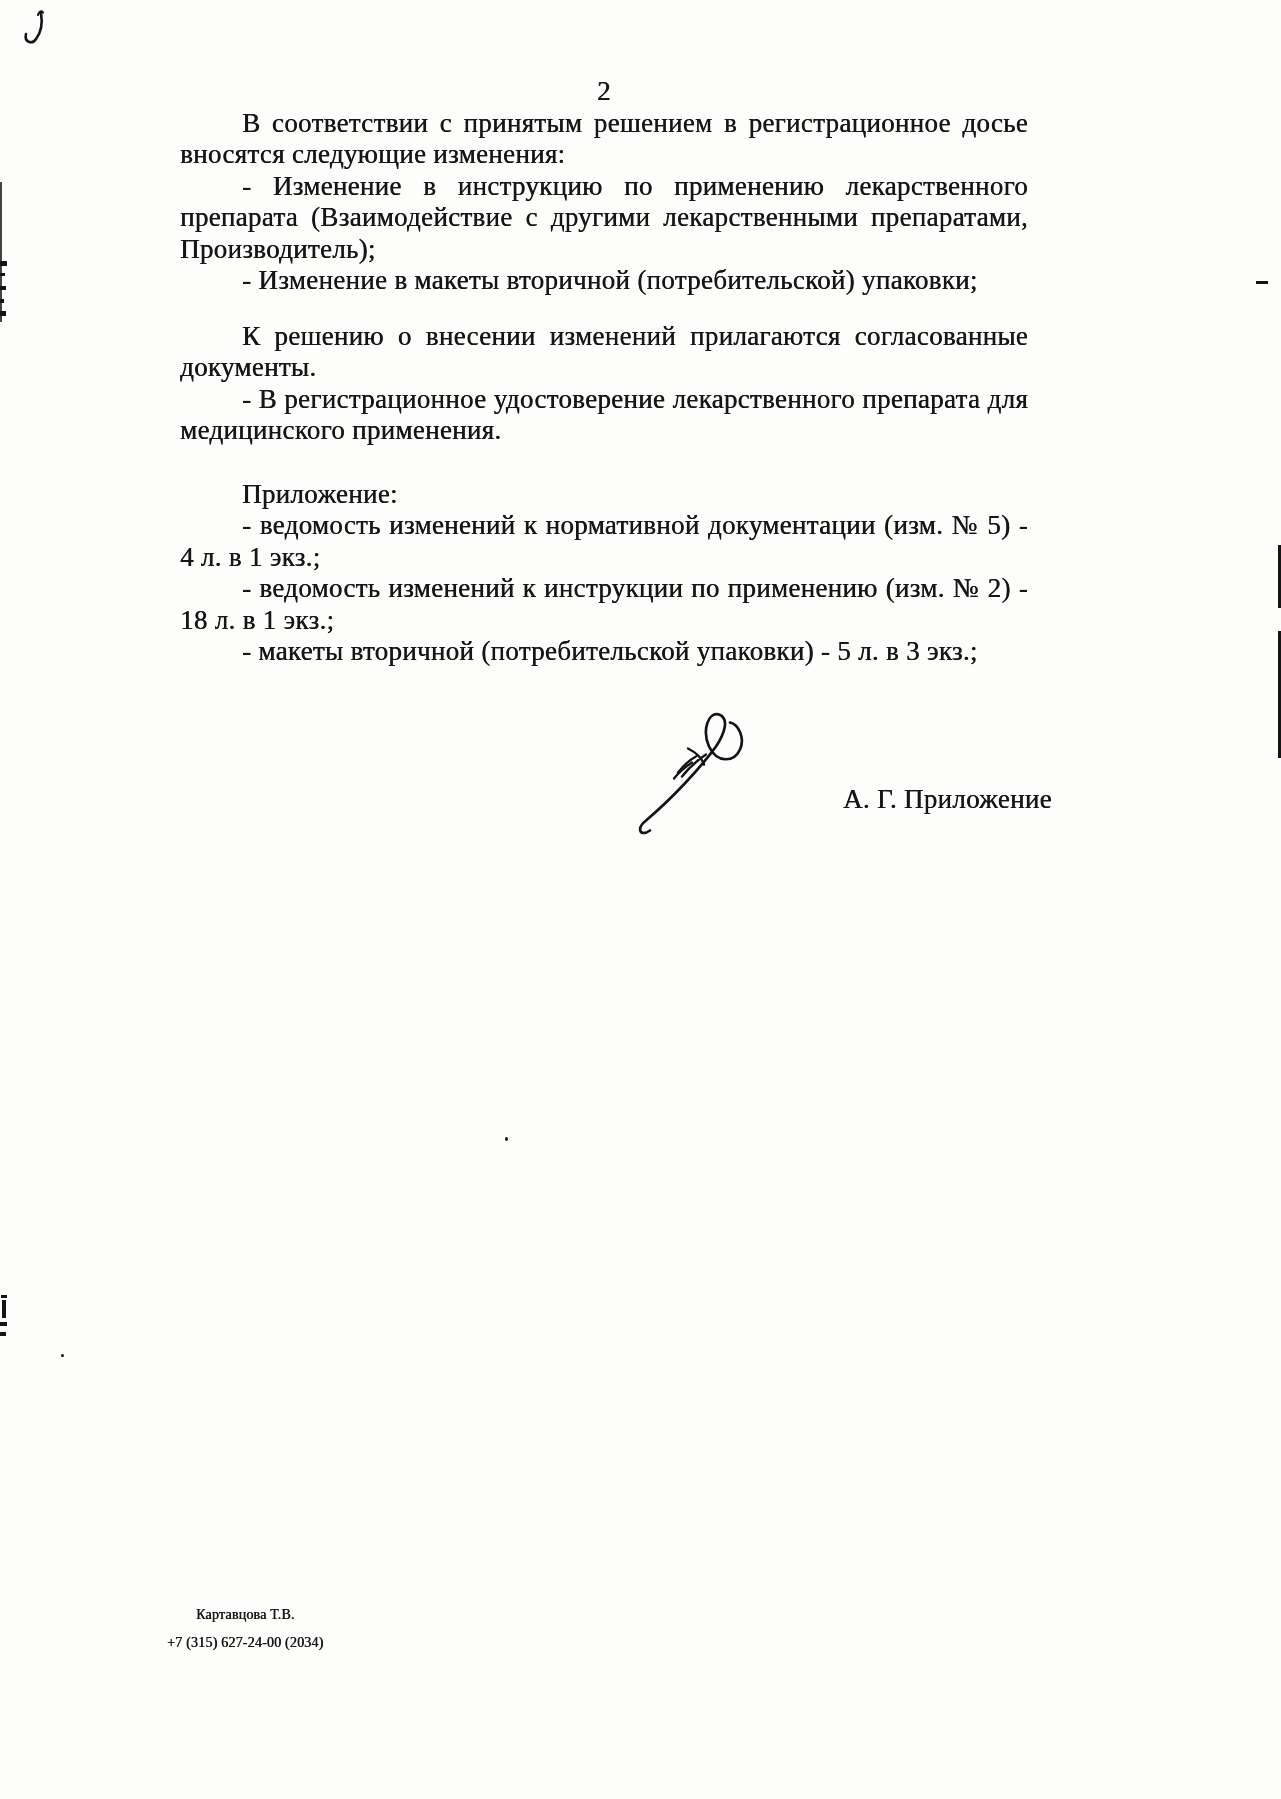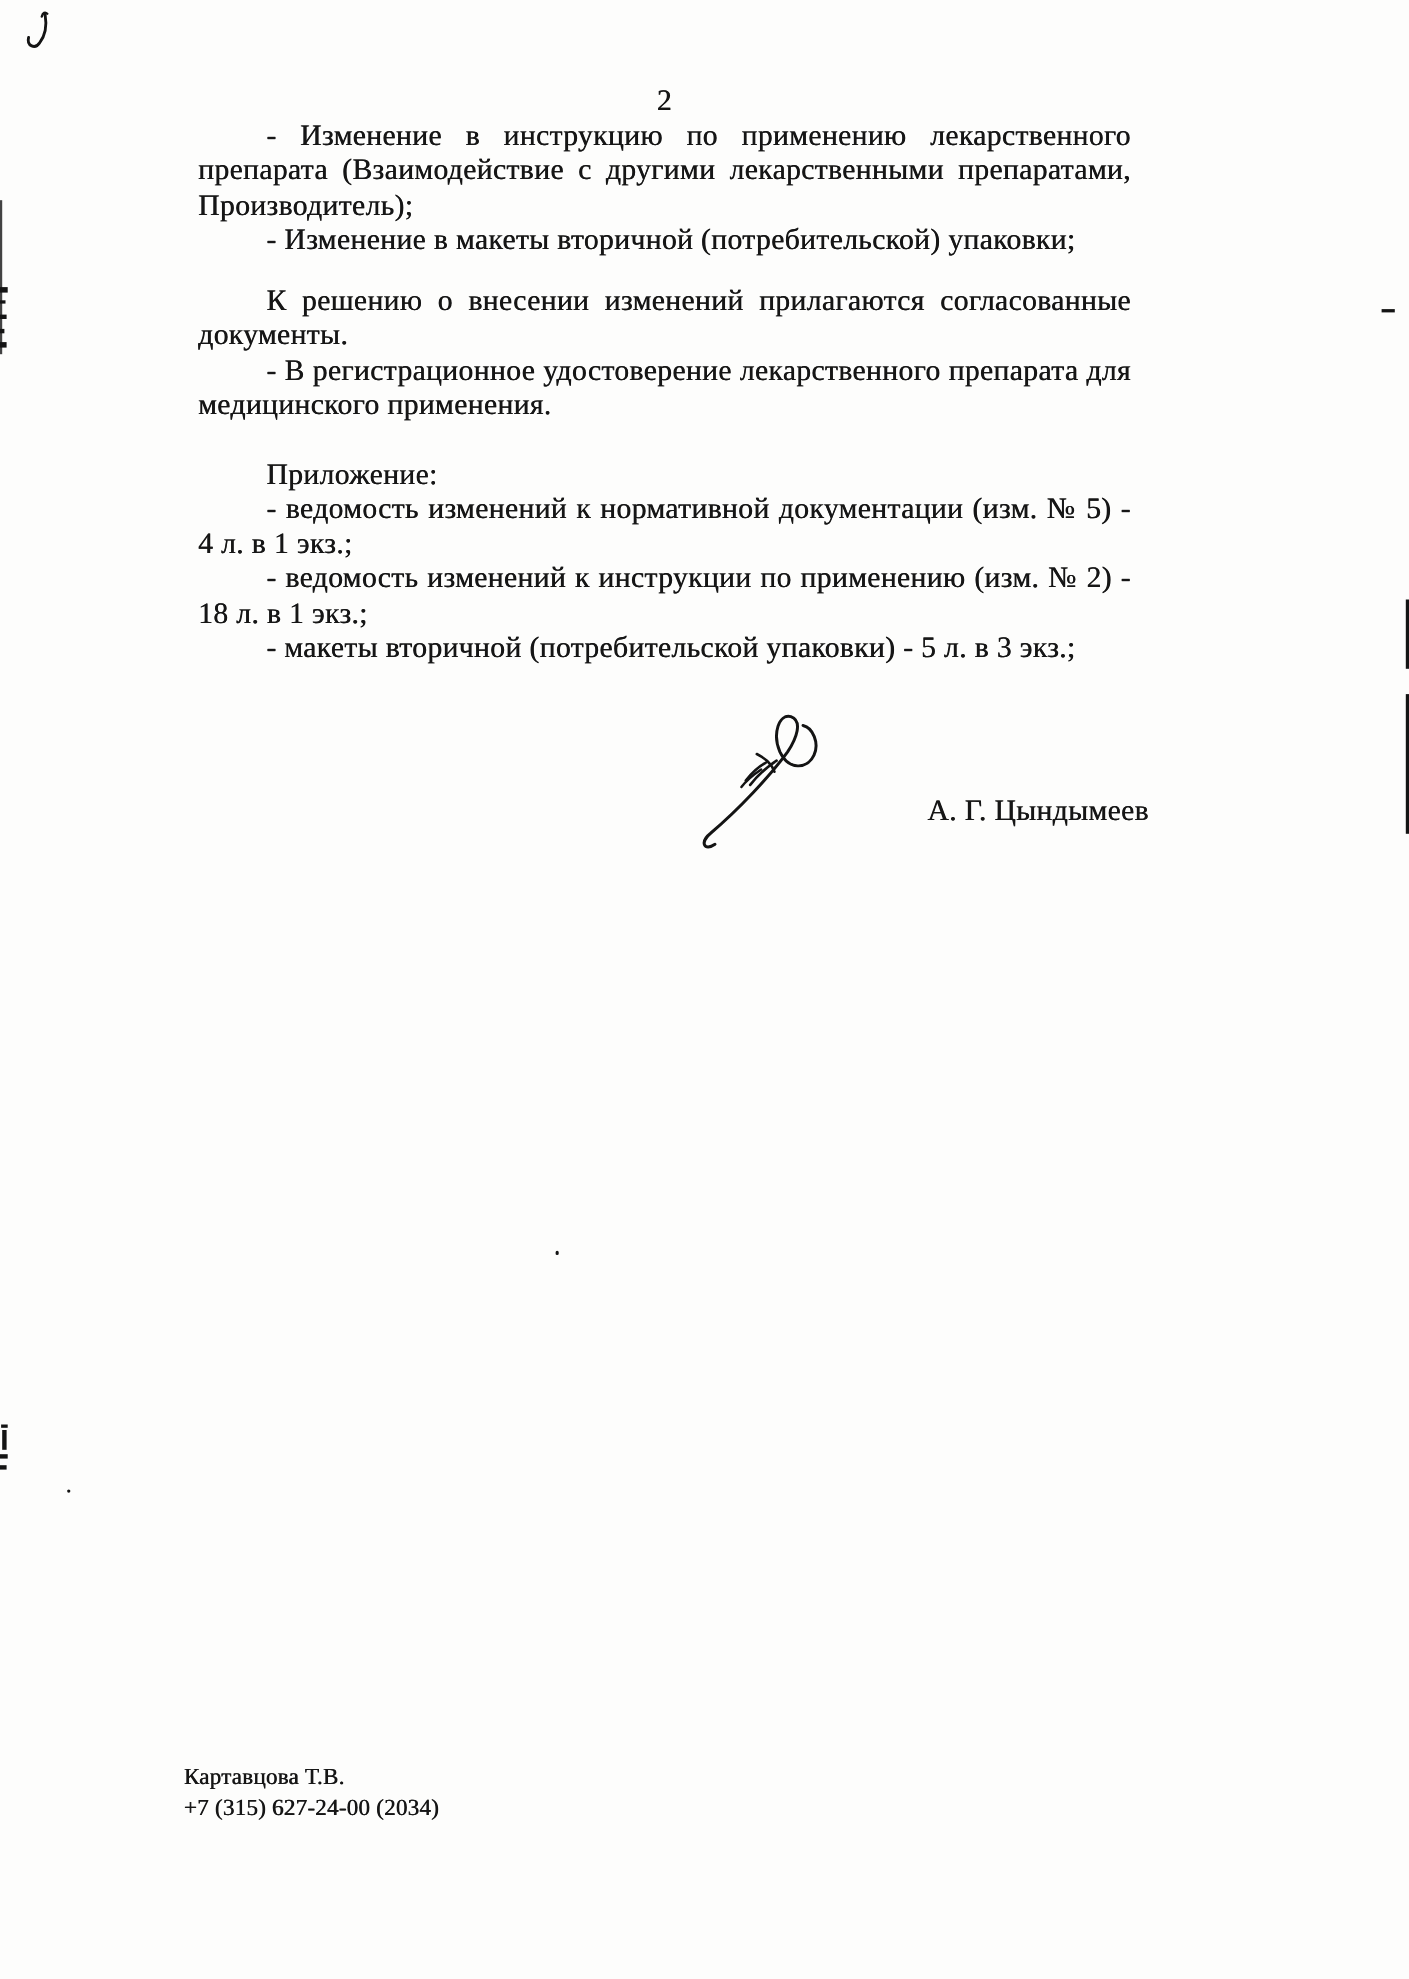--- a/index.html
+++ b/index.html
@@ -49,24 +49,25 @@
   }
   .sig-autograph {
     position: absolute; left: 458px; top: -22px;
   }
   .sig-name {
     position: absolute; left: 663px; top: 58px;
     white-space: nowrap;
   }
   .footer {
     position: absolute; left: 167px; top: 1601px;
-    font-size: 21px;
+    font-size: 14px;
     line-height: 28px;
     letter-spacing: 0.2px;
     text-shadow: 0.5px 0 currentColor;
+    text-align: center;
   }
   
   .artifact { position: absolute; background: #141414; }
   .a-topleft { left: 22px; top: 8px; background: transparent; }
   .a-dash-right   { left: 1256px; top: 281px; width: 12px; height: 3px; }
   .a-vline-r1     { left: 1278px; top: 545px; width: 2.5px; height: 63px; }
   .a-vline-r2     { left: 1278px; top: 631px; width: 2.5px; height: 127px; }
   .a-vline-left   { left: 0px;   top: 182px; width: 1.5px; height: 140px; opacity:.8; }
   .a-ld1 { left: 0; top: 261px; width: 7px; height: 5px; }
   .a-ld2 { left: 0; top: 273px; width: 5px; height: 3px; }
@@ -102,20 +103,21 @@
   <div class="artifact a-lb2"></div>
   <div class="artifact a-lb3"></div>
   <div class="artifact a-lb4"></div>
   <div class="artifact a-dot1"></div>
   <div class="artifact a-dot2"></div>
 
   <div class="content doc-text">
 
     <div class="page-number">2</div>
 
+    <p class="para">В соответствии с принятым решением в регистрационное досье вносятся следующие изменения:</p>
 
     <p class="para">- Изменение в инструкцию по применению лекарственного препарата (Взаимодействие с другими лекарственными препаратами, Производитель);</p>
     <p class="para">- Изменение в макеты вторичной (потребительской) упаковки;</p>
     <p class="para note">К решению о внесении изменений прилагаются согласованные документы.</p>
 
     <p class="para">- В регистрационное удостоверение лекарственного препарата для медицинского применения.</p>
 
     <p class="para applist-head">Приложение:</p>
 
     <p class="para">- ведомость изменений к нормативной документации (изм. № 5) - 4 л. в 1 экз.;</p>
@@ -126,21 +128,21 @@
 
       <svg class="sig-autograph" width="160" height="145" viewBox="0 0 160 140">
         <path d="M 12 124 C 2 131, -2 122, 8 114 C 34 92, 62 62, 78 40
                  C 86 28, 92 12, 81 8 C 70 5, 64 24, 71 40
                  C 79 57, 96 56, 102 43 C 107 32, 101 18, 92 16" fill="none" stroke="#141414" stroke-width="2.7" stroke-linecap="round"></path>
         <path d="M 40 66 C 48 56, 54 52, 58 50 M 44 70 C 52 60, 62 52, 68 48
                  M 50 42 C 58 46, 64 52, 66 58" fill="none" stroke="#141414" stroke-width="2.4" stroke-linecap="round"></path>
         <path d="M 36 72 C 42 64, 48 60, 54 56" fill="none" stroke="#141414" stroke-width="2.2" stroke-linecap="round"></path>
       </svg>
 
-      <div class="sig-name">А. Г. Цындымеев</div>
+      <div class="sig-name">А. Г. Приложение</div>
     </div>
 
   </div>
 
   <div class="footer">
     <div>Картавцова Т.В.</div>
     <div>+7 (315) 627-24-00 (2034)</div>
   </div>
 
 </div>

